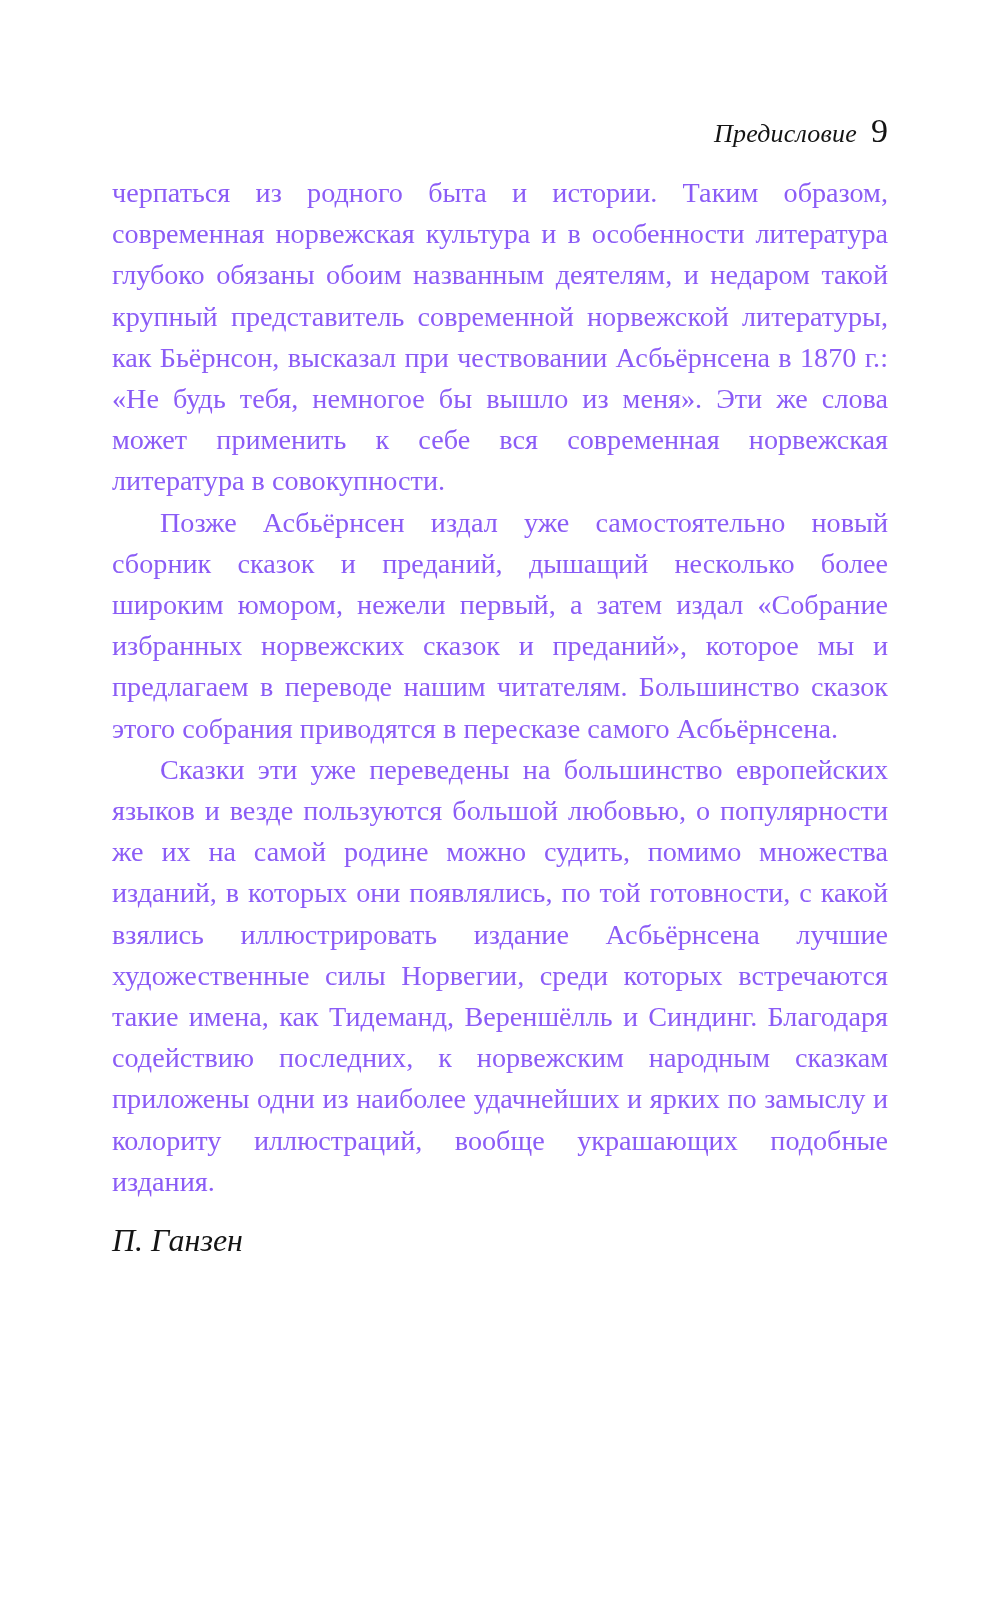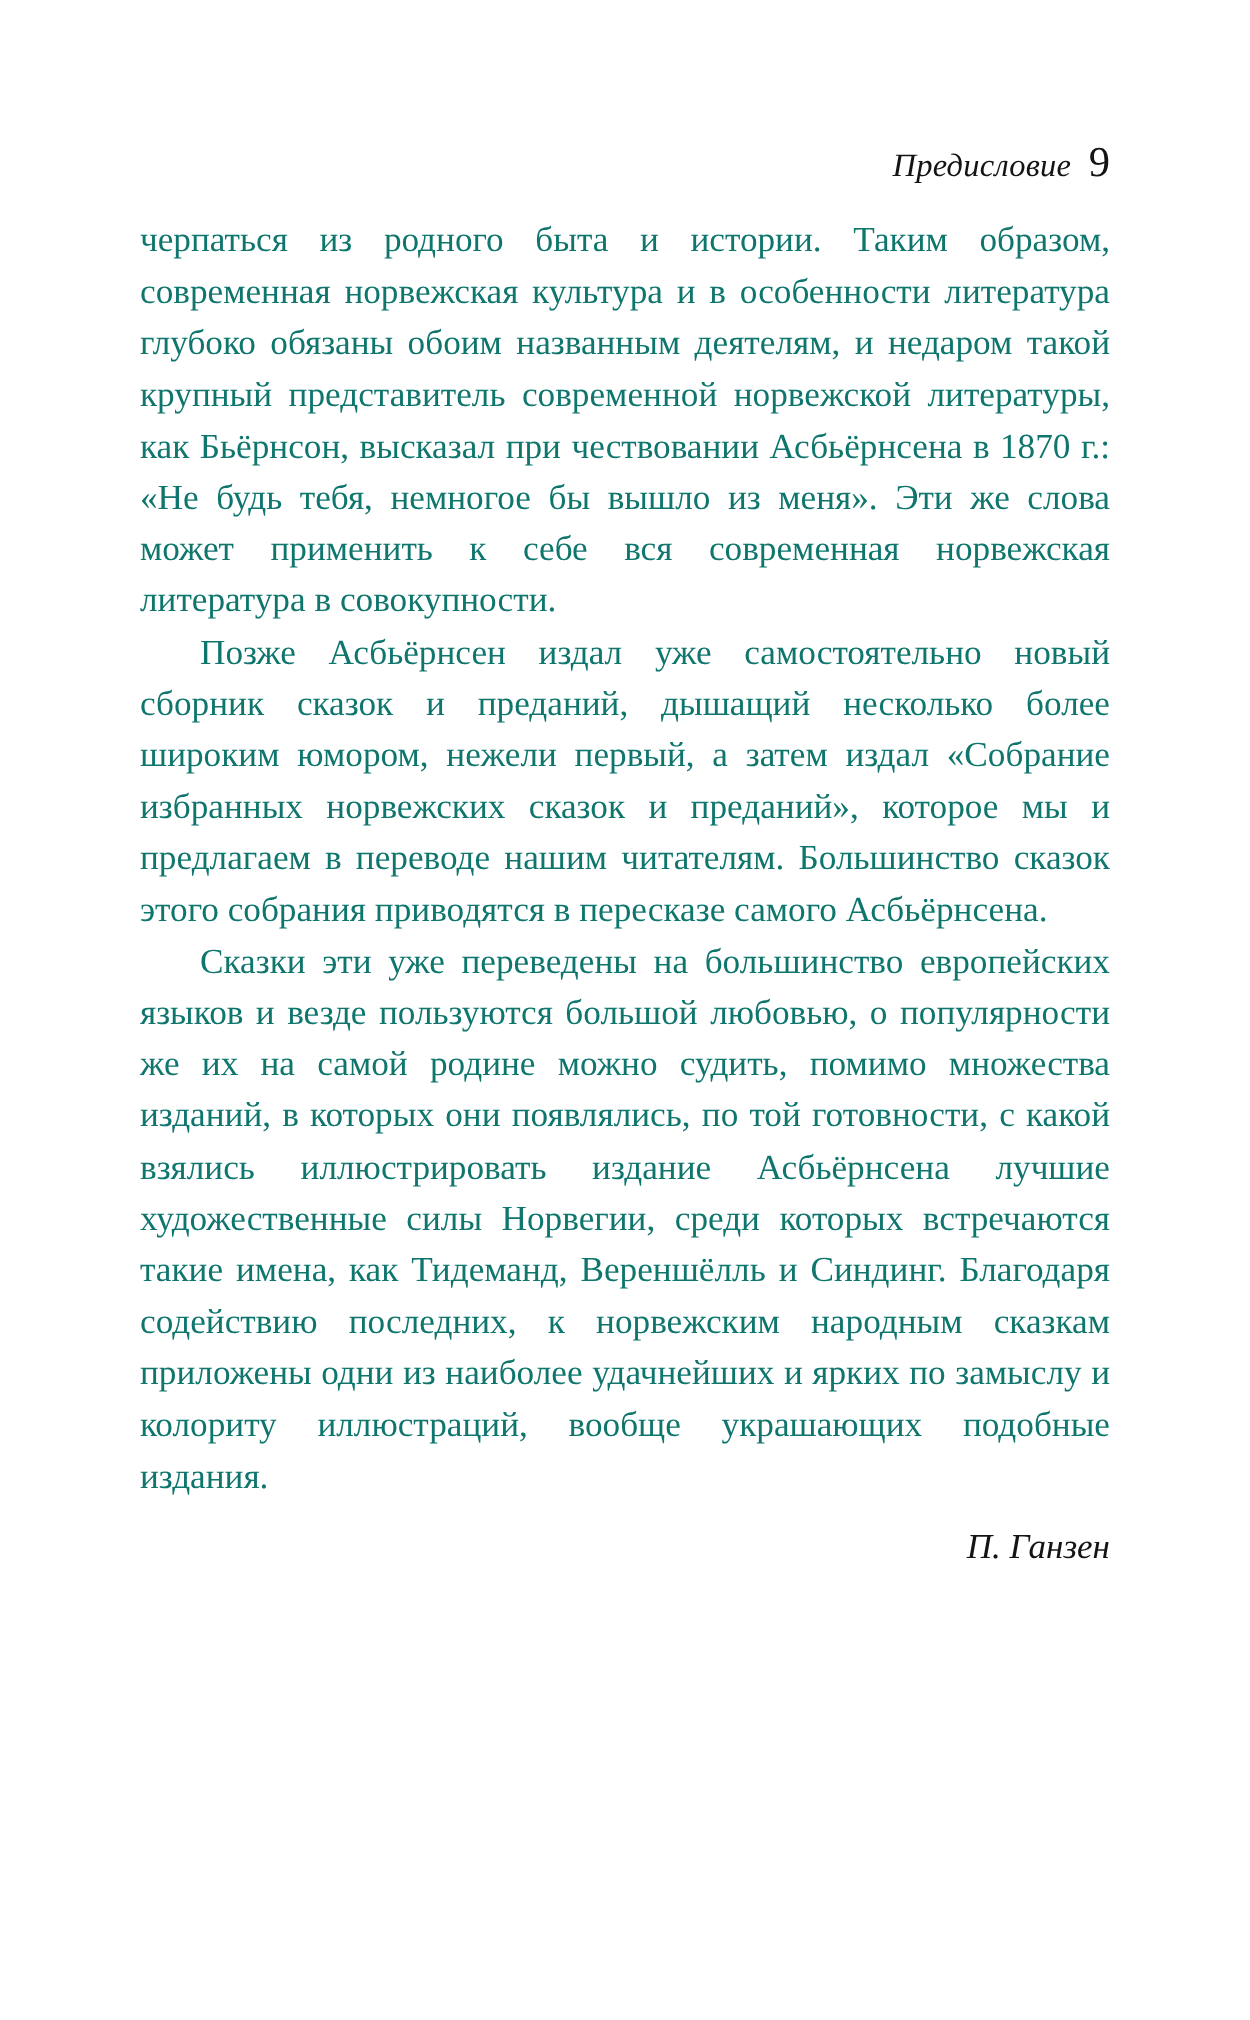--- a/index.html
+++ b/index.html
@@ -46,31 +46,30 @@
     left: 112px;
     width: 776px;
   }
   p.para {
     margin: 0;
     font-size: 28.2px;
     line-height: 41.2px;
     text-align: justify;
     text-justify: inter-word;
     hyphens: manual;
-    color: #0f766e;
+    color: #8b5cf6;
   }
   p.para.indent {
     text-indent: 48px;
     font-family: Liberation Serif, serif;
   }
   .signature {
     margin-top: 20px;
-    text-align: right;
     font-style: italic;
-    font-size: 28px;
+    font-size: 32px;
     color: #141414;
   }
 </style>
 </head>
 <body>
 
 <div class="page">
 
   <div class="running-head">
     <span class="rh-title">Предисловие</span>

